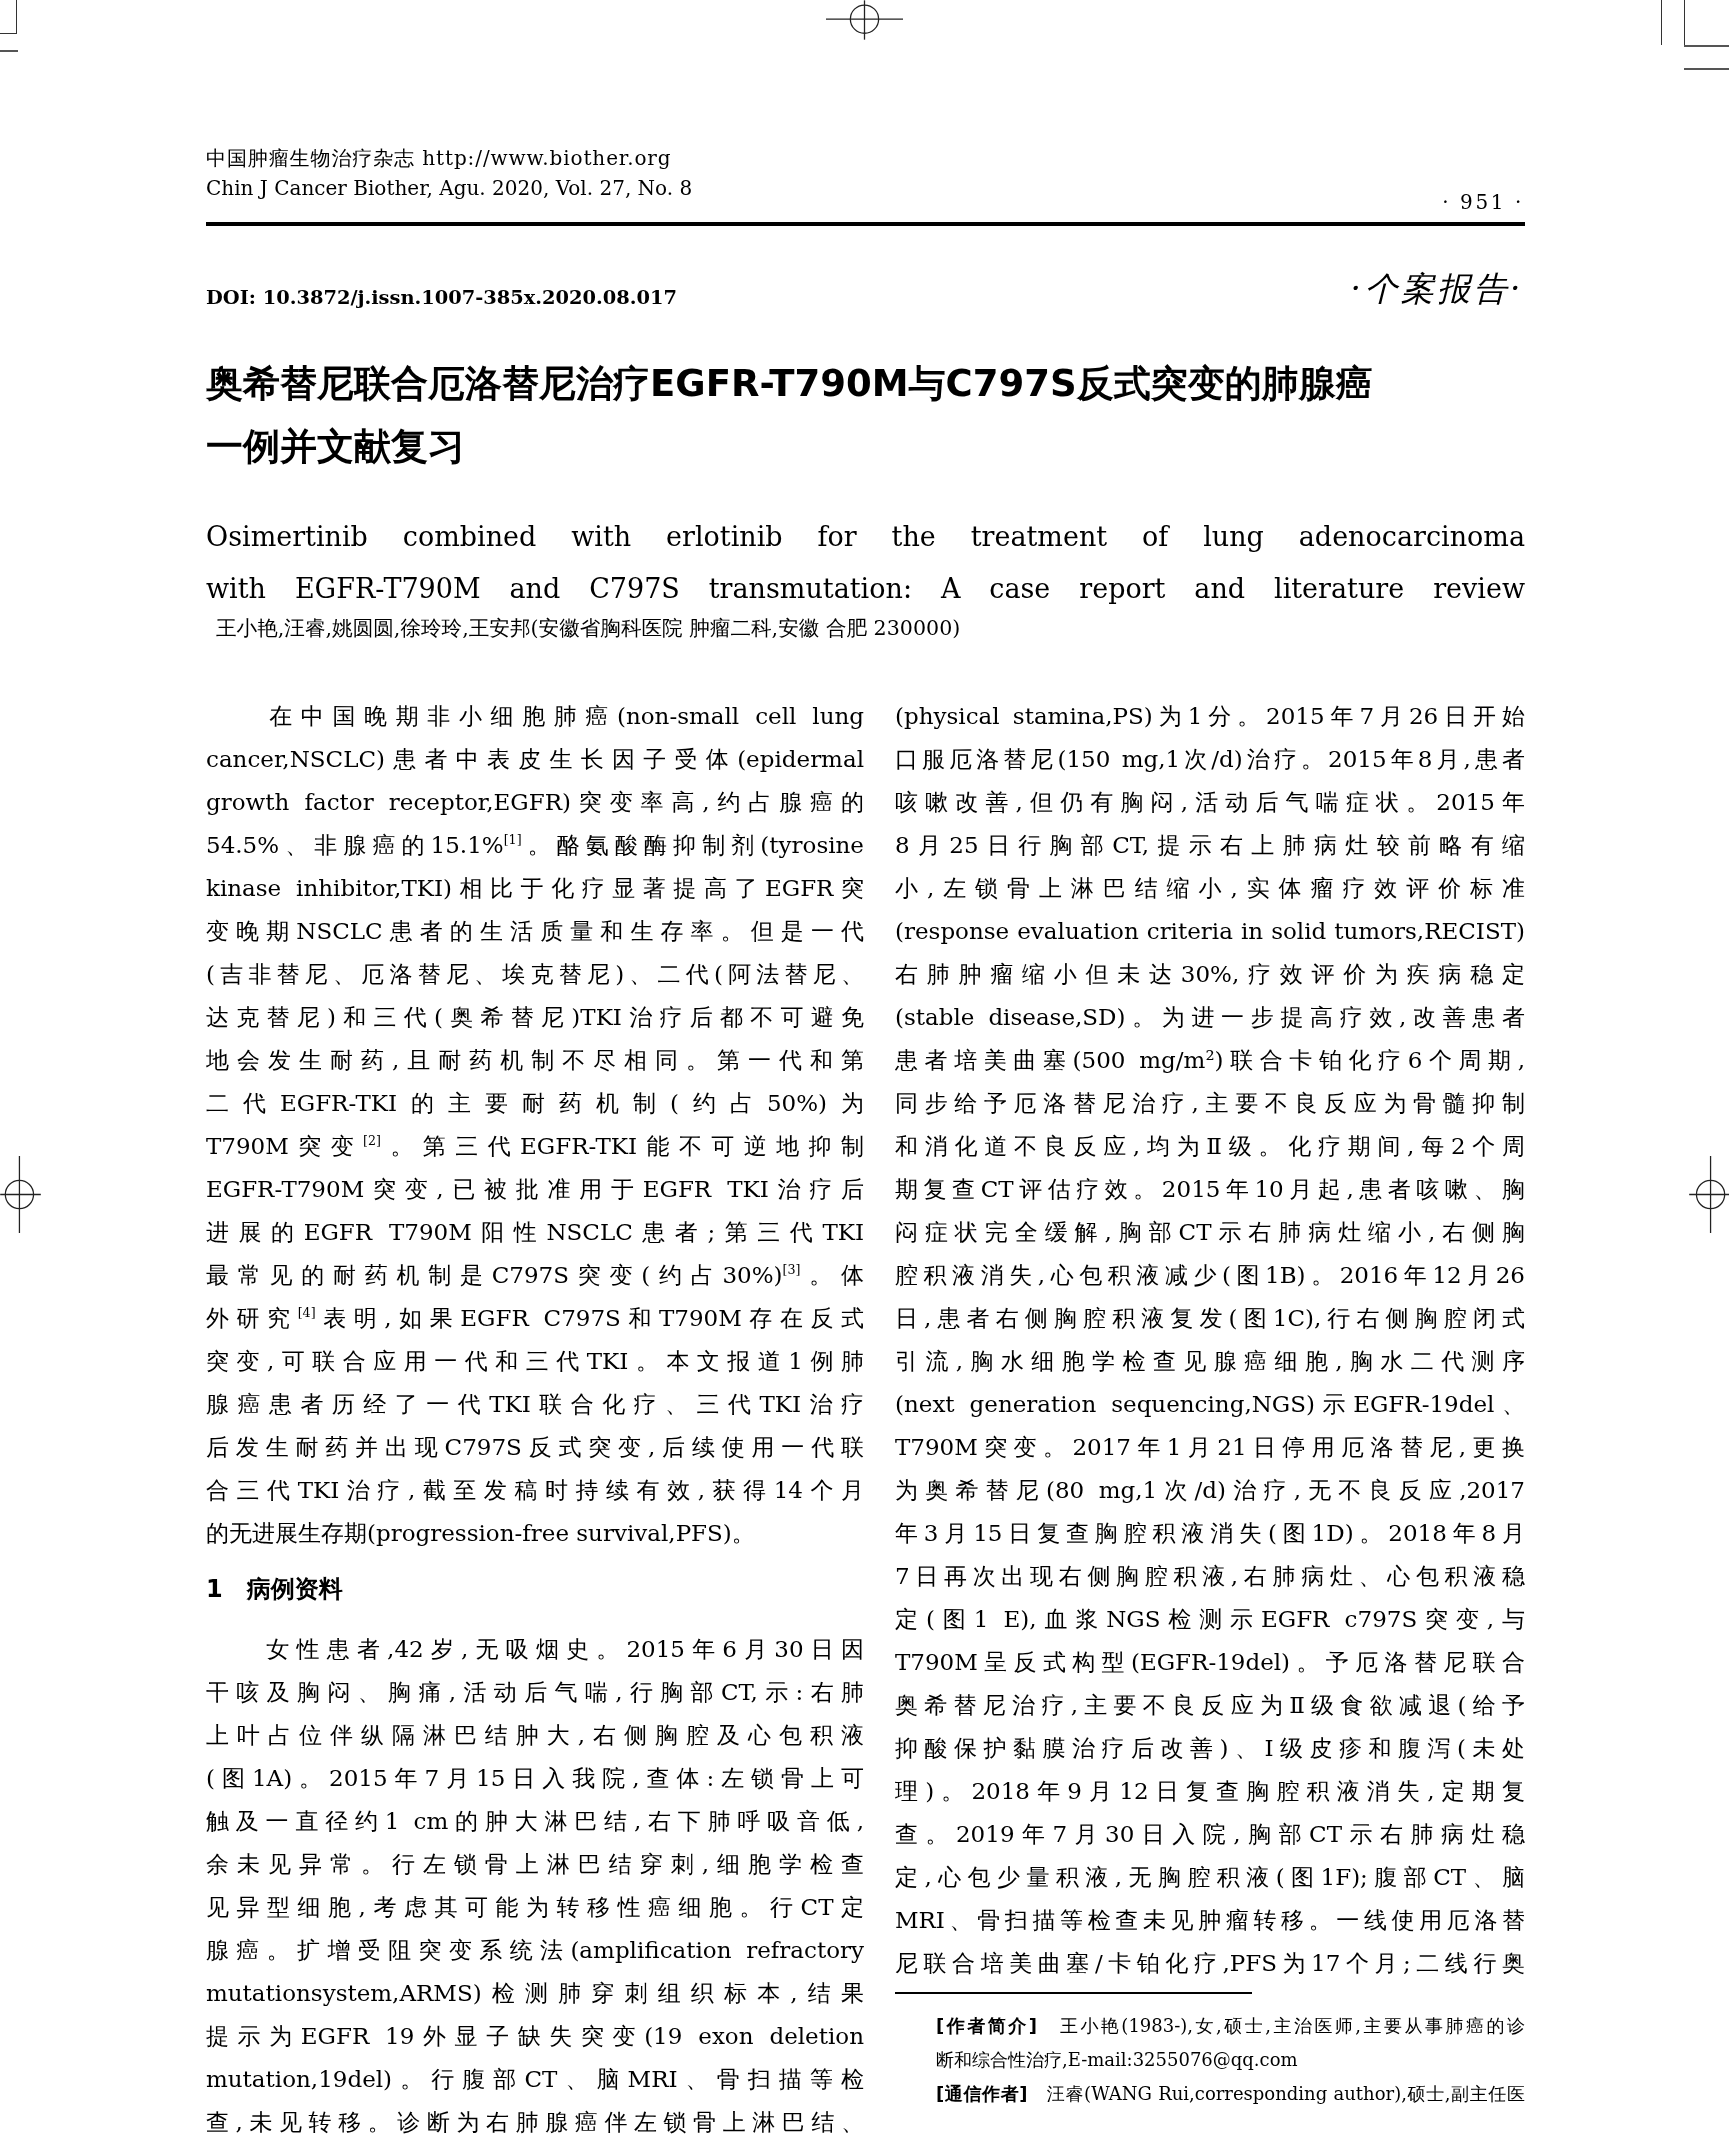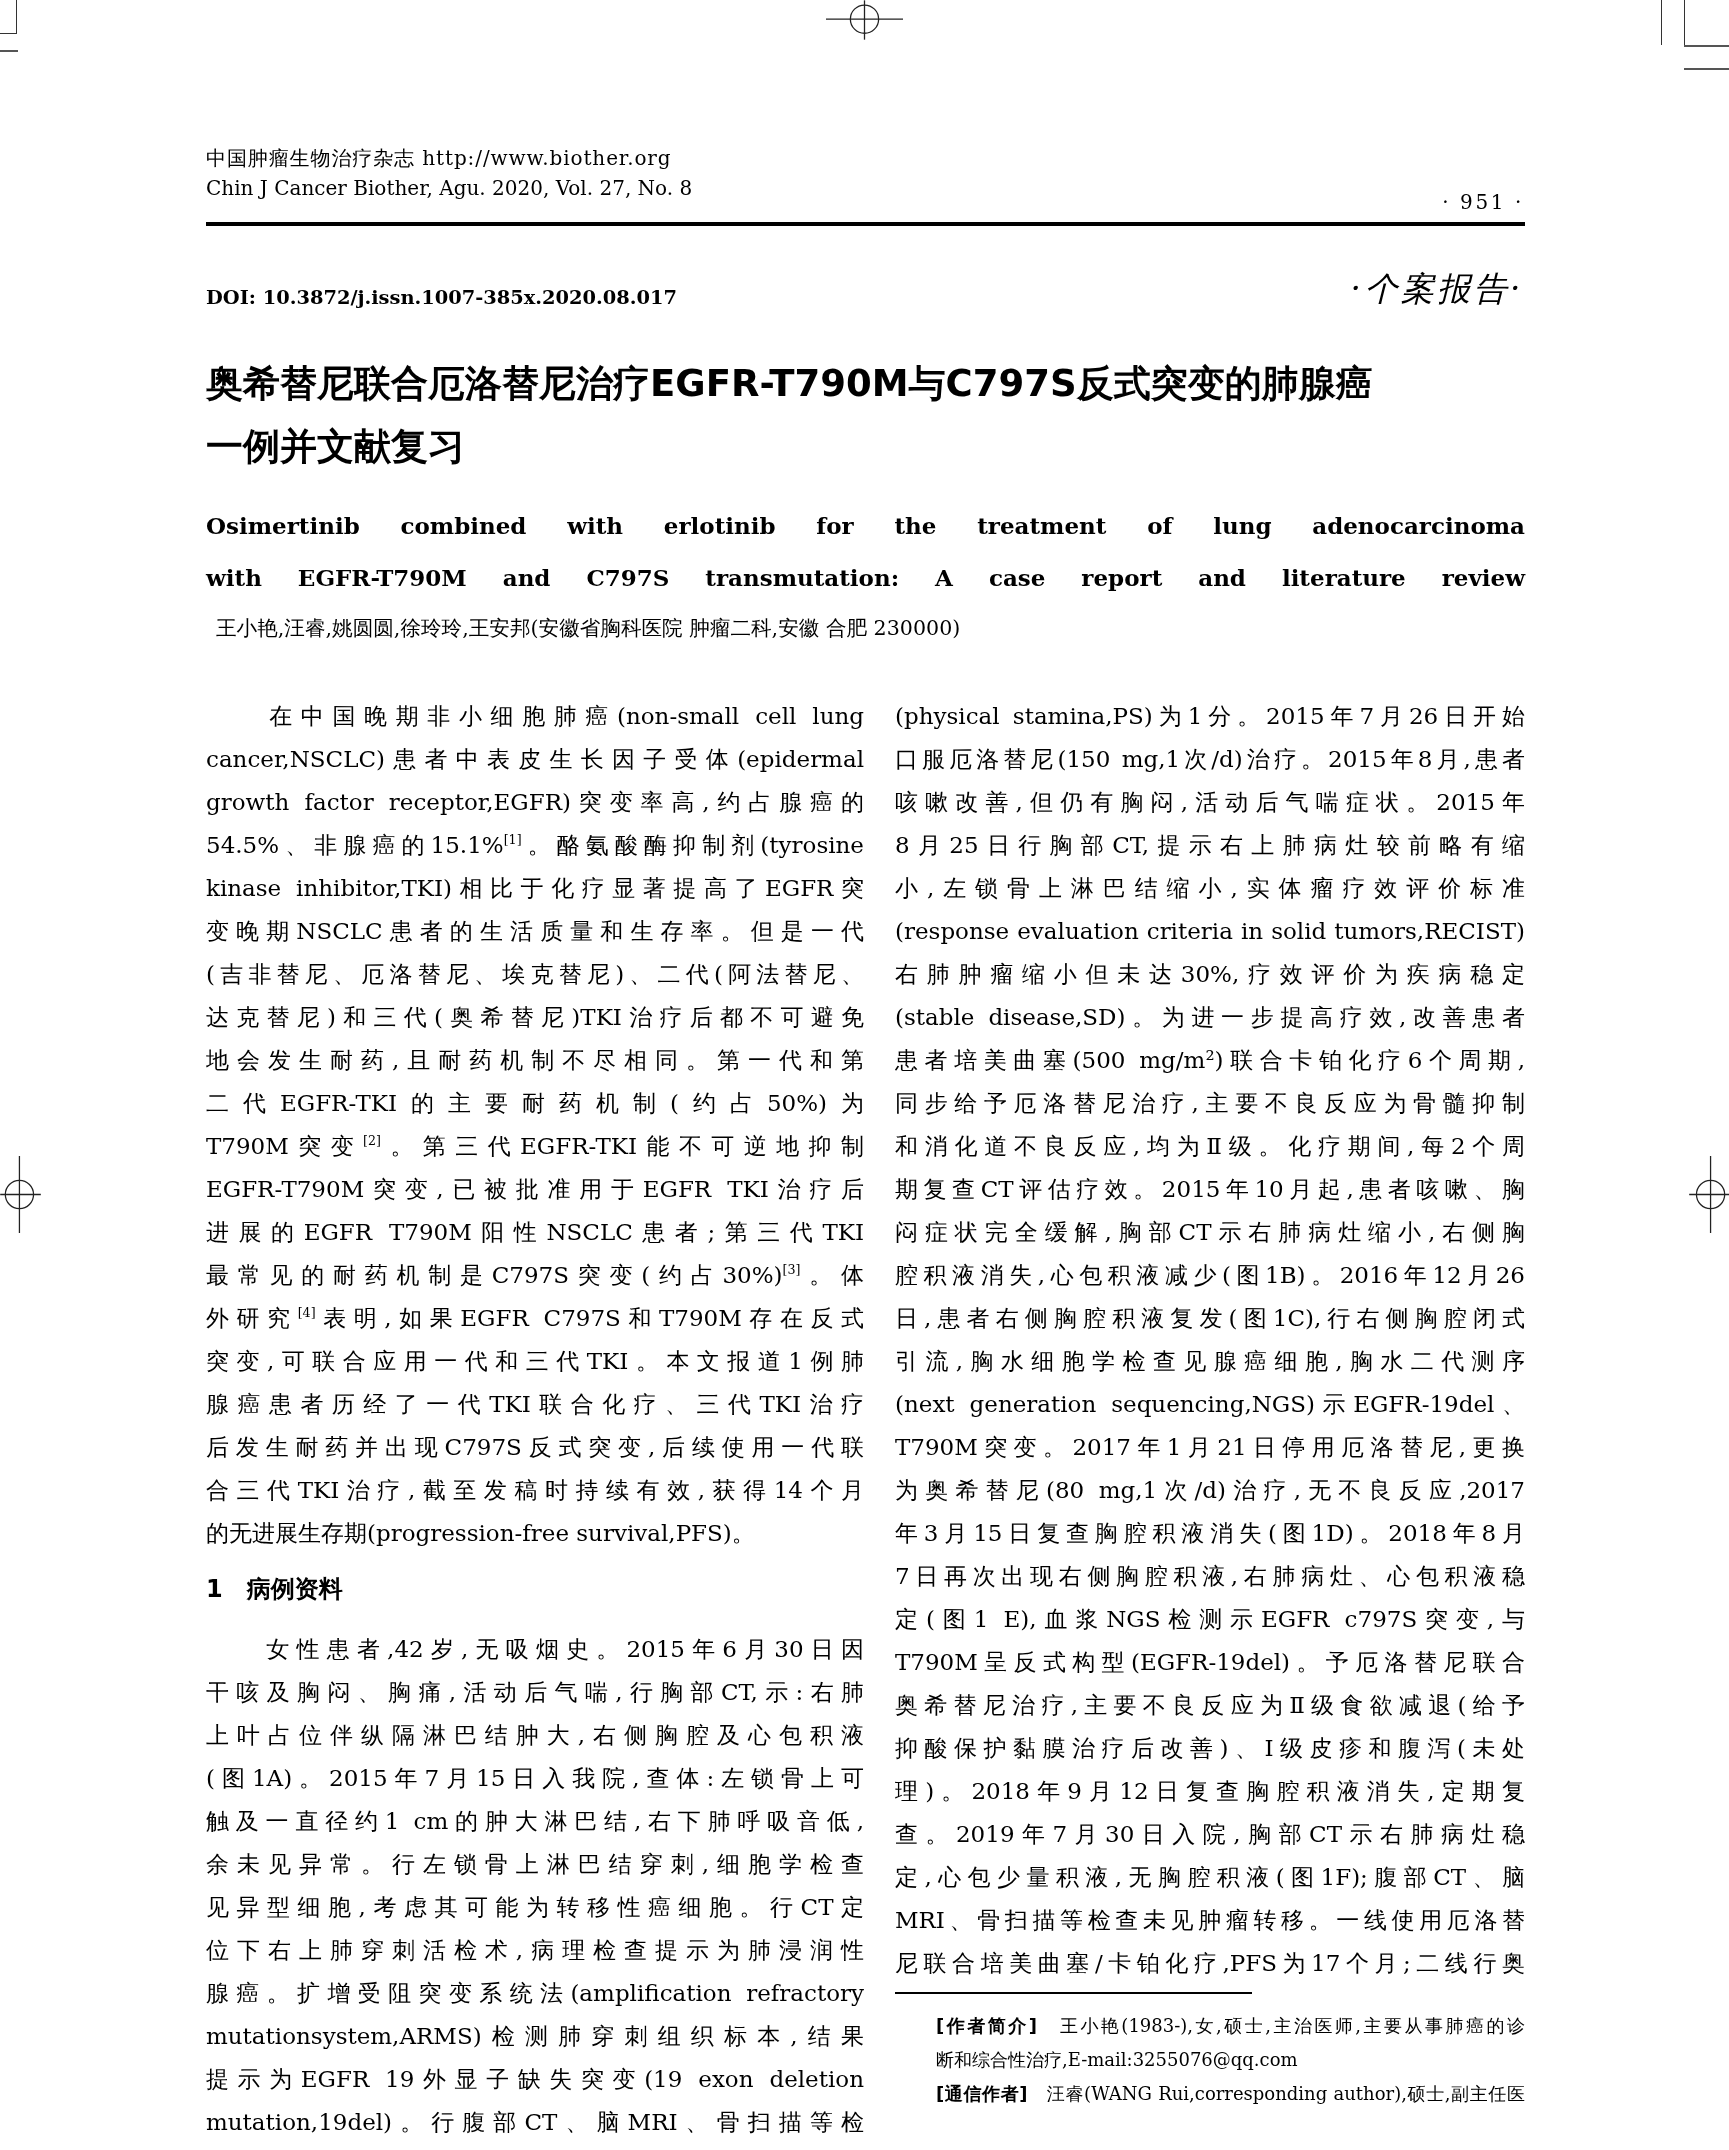--- a/index.html
+++ b/index.html
@@ -17,21 +17,21 @@
   .head-rule{position:absolute;left:206px;top:222px;width:1319px;height:3.9px;background:#000;}
   .doi{position:absolute;left:206px;top:286px;font-size:19.4px;font-weight:700;}
   .article-type{
     position:absolute;right:206px;top:267px;font-size:33px;font-weight:400;font-style:italic;
     letter-spacing:3.4px;font-family:"DejaVu Serif","Liberation Serif",serif;
   }
   
   .title-cn{position:absolute;left:206px;top:352px;width:1319px;
     font-family:"DejaVu Sans","Liberation Sans",sans-serif;font-weight:700;font-size:37px;}
   .title-cn .tl{height:63px;line-height:63px;white-space:nowrap;}
-  .title-en{position:absolute;left:206px;top:500px;width:1319px;font-weight:700;font-size:23px;}
+  .title-en{position:absolute;left:206px;top:511px;width:1319px;font-weight:400;font-size:27px;}
   .title-en .tl{height:52px;line-height:52px;text-align:justify;text-align-last:justify;}
   .authors{position:absolute;left:216px;top:614px;width:1319px;font-size:20.6px;}
   
   .col{position:absolute;top:695px;}
   .col-left{left:206px;width:658px;}
   .col-right{left:895px;width:630px;}
   .line{
     height:43px;line-height:43px;font-size:23px;overflow:hidden;
     text-align:justify;text-align-last:justify;text-justify:inter-character;
   }
@@ -118,21 +118,20 @@
       </div>
     <div class="section-heading">1　病例资料</div>
     <div>
         <div class="line">　　女性患者,42岁,无吸烟史。2015年6月30日因</div>
         <div class="line">干咳及胸闷、胸痛,活动后气喘,行胸部CT,示:右肺</div>
         <div class="line">上叶占位伴纵隔淋巴结肿大,右侧胸腔及心包积液</div>
         <div class="line">(图1A)。2015年7月15日入我院,查体:左锁骨上可</div>
         <div class="line">触及一直径约1 cm的肿大淋巴结,右下肺呼吸音低,</div>
         <div class="line">余未见异常。行左锁骨上淋巴结穿刺,细胞学检查</div>
         <div class="line">见异型细胞,考虑其可能为转移性癌细胞。行CT定</div>
-        <div class="line">位下右上肺穿刺活检术,病理检查提示为肺浸润性</div>
         <div class="line">腺癌。扩增受阻突变系统法(amplification refractory</div>
         <div class="line">mutationsystem,ARMS)检测肺穿刺组织标本,结果</div>
         <div class="line">提示为EGFR 19外显子缺失突变(19 exon deletion</div>
         <div class="line">mutation,19del)。行腹部CT、脑MRI、骨扫描等检</div>
         <div class="line">查,未见转移。诊断为右肺腺癌伴左锁骨上淋巴结、</div>
       </div>
   </div>
 
   <div class="col col-right">
     <div>

